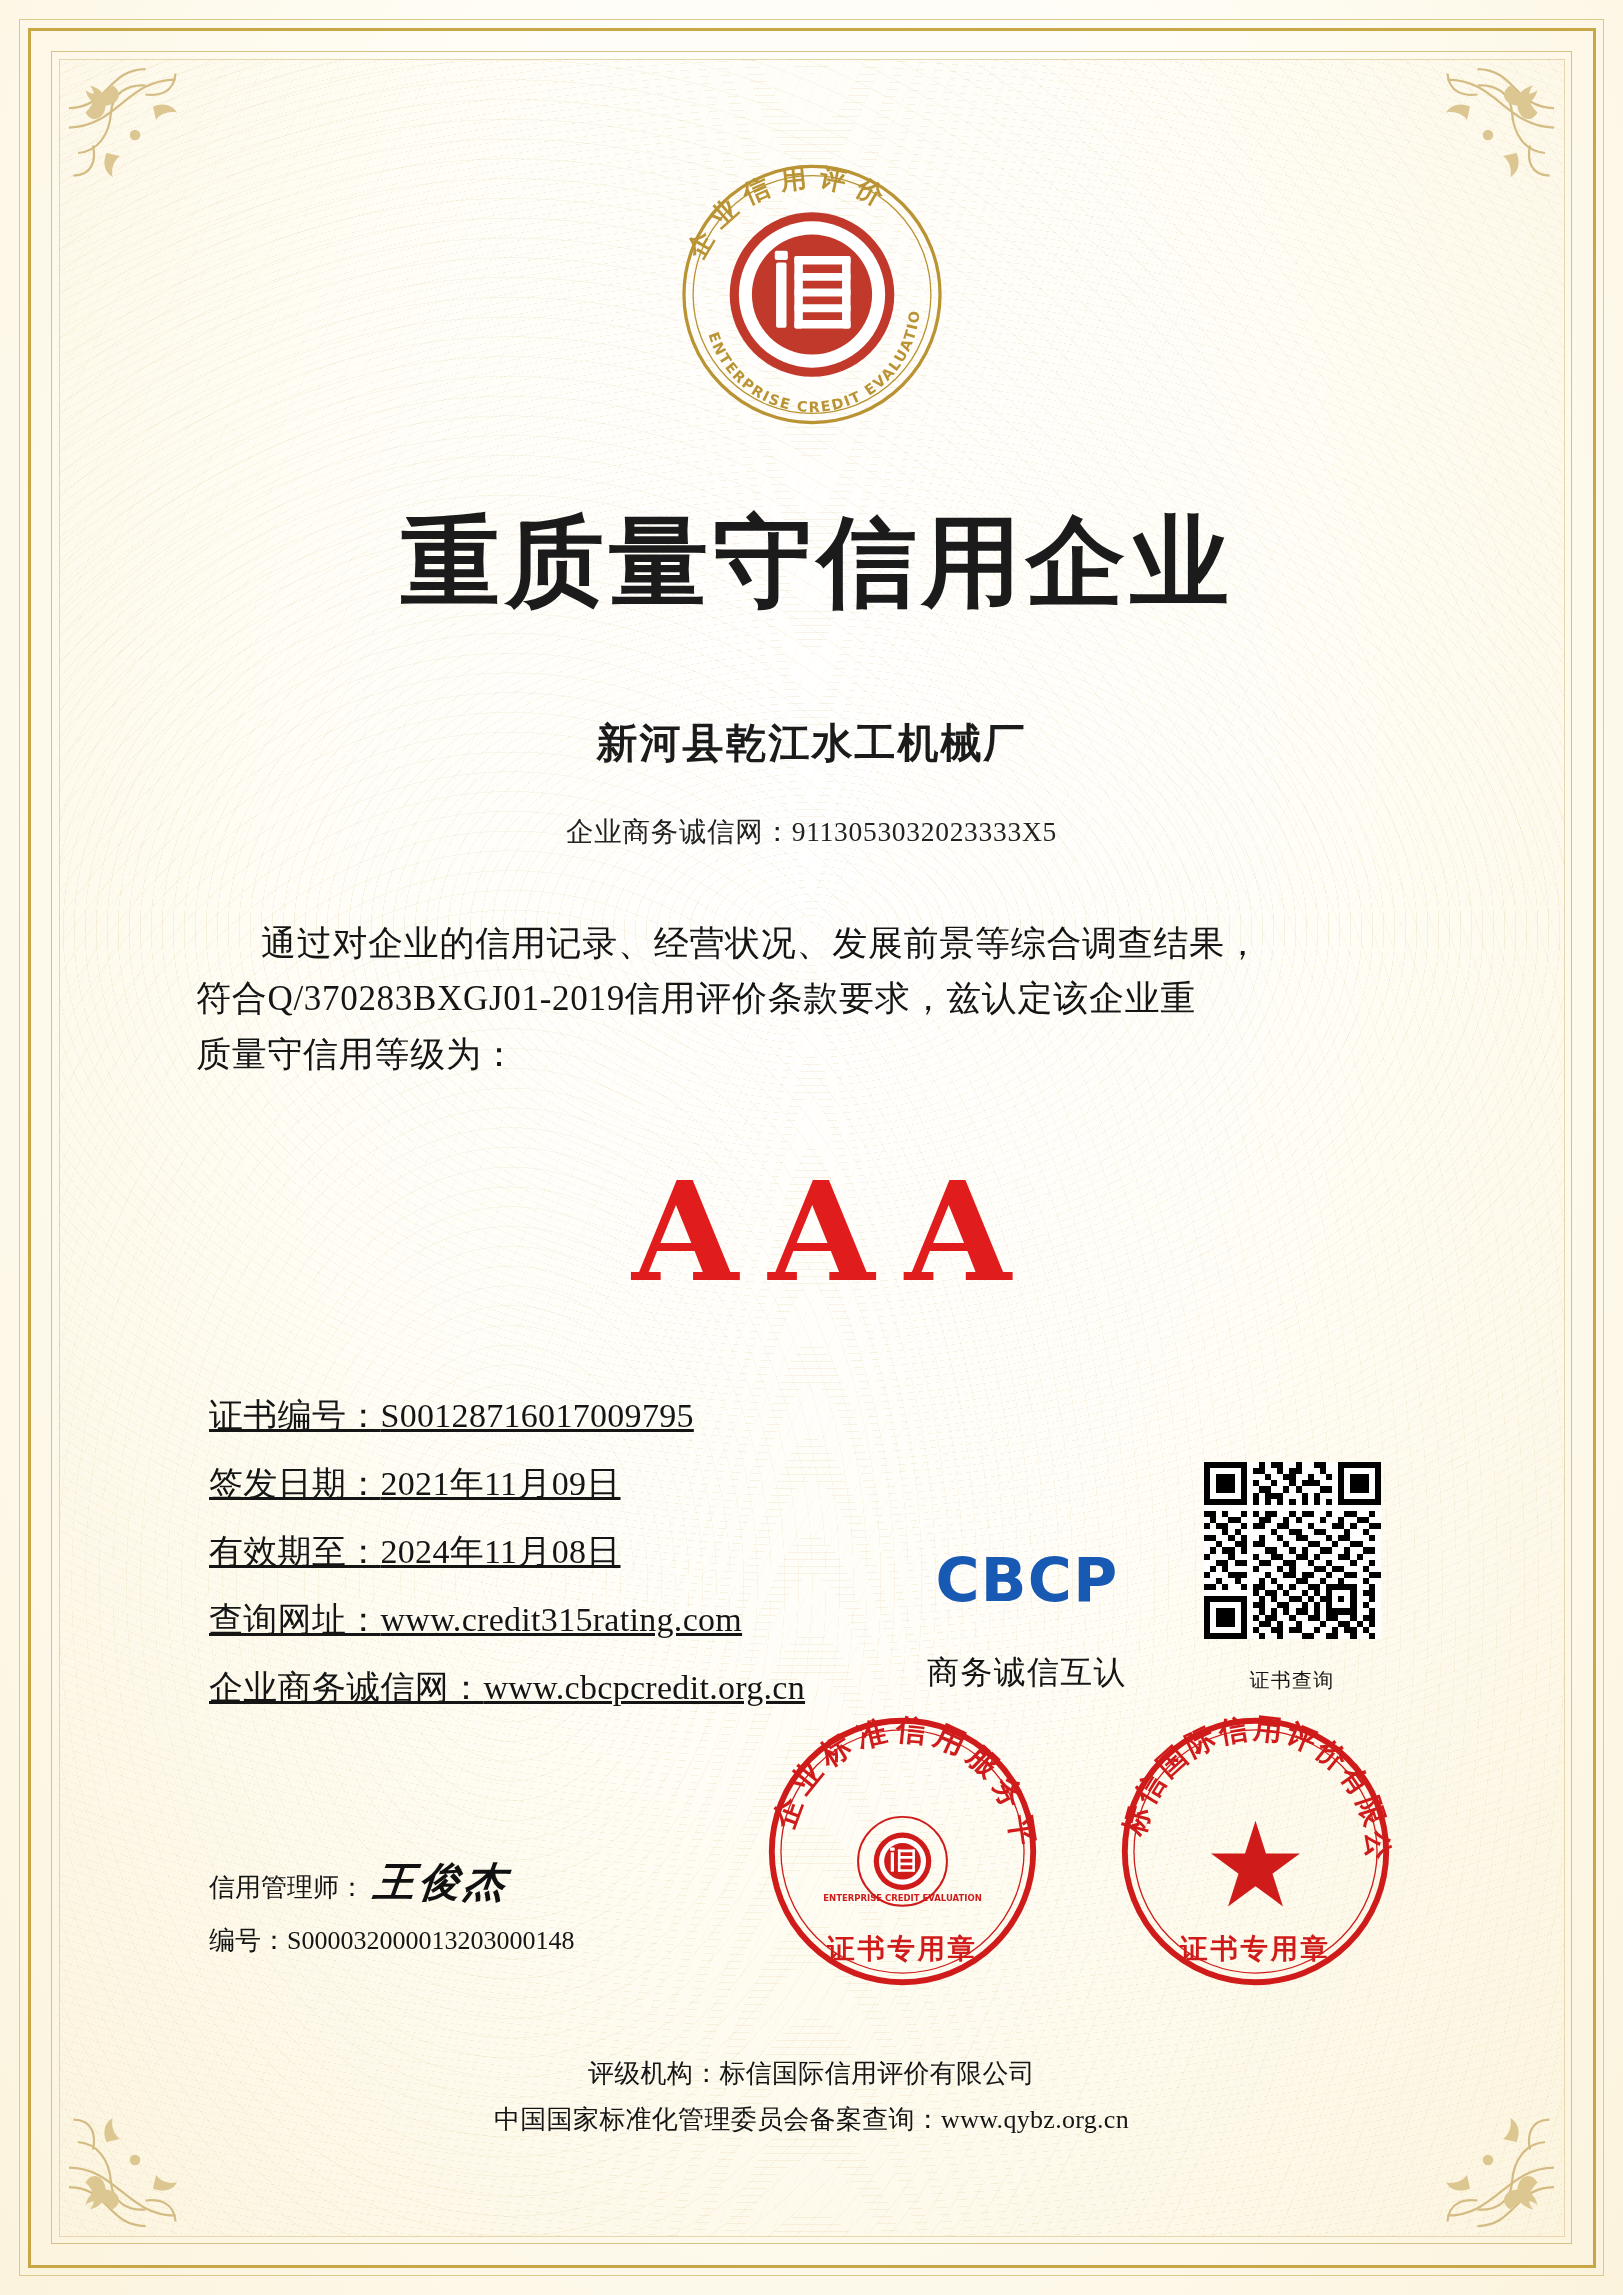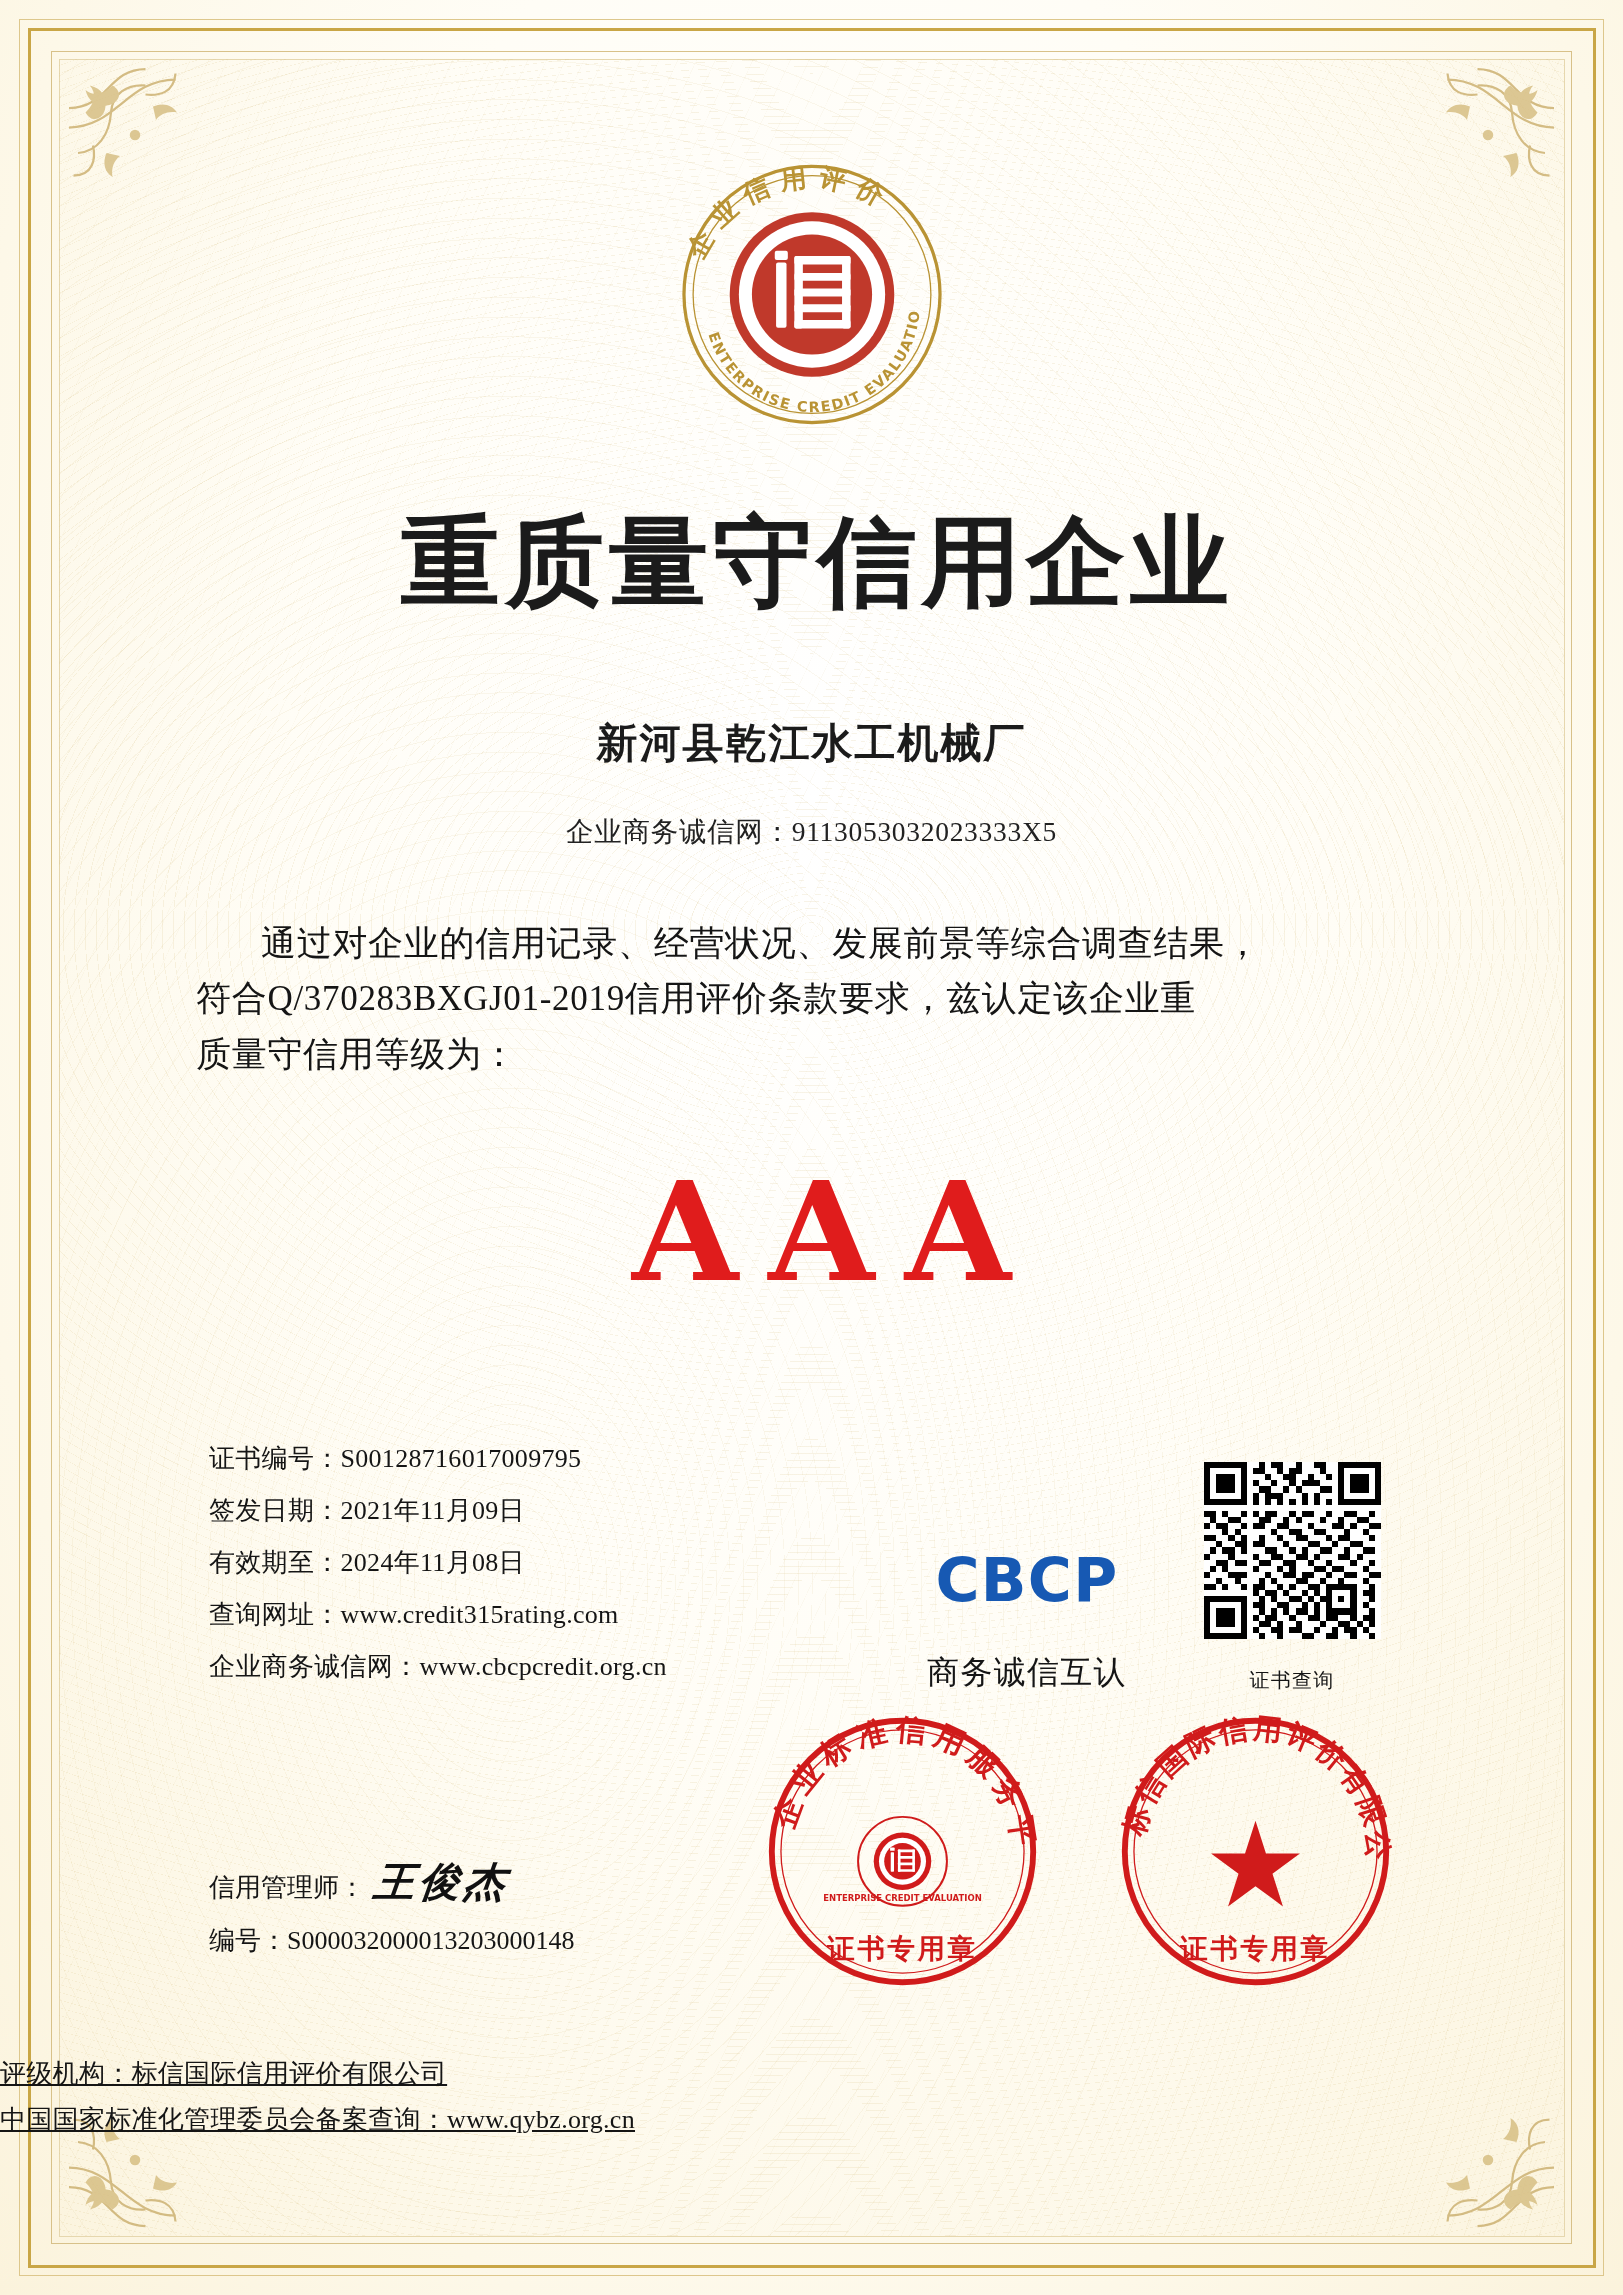--- a/index.html
+++ b/index.html
@@ -86,22 +86,22 @@
   .grade{
     position:absolute;left:0;right:0;top:1151px;text-align:center;
     font-family:"DejaVu Serif", serif;
     font-weight:bold;font-size:137px;color:#e01c1c;letter-spacing:30px;
     text-indent:30px;
     margin-left:20px;
   }
 
   
   .meta{
-    position:absolute;left:209px;top:1433px;
-    font-size:26px;line-height:2.0;color:#151515;letter-spacing:0.3px;
+    position:absolute;left:209px;top:1382px;
+    font-size:34px;line-height:2.0;color:#151515;letter-spacing:0.3px;text-decoration:underline;
   }
   .meta div{white-space:nowrap;}
 
   
   .cbcp{position:absolute;left:909px;top:1550px;text-align:center;width:236px;}
   .cbcp-logo{
     font-family:"DejaVu Sans", sans-serif;
     font-weight:bold;font-size:60px;color:#1759b3;letter-spacing:1.3px;line-height:1;
   }
   .cbcp-caption{margin-top:41px;font-size:32px;color:#151515;letter-spacing:1.3px;}
@@ -129,22 +129,22 @@
     letter-spacing:3.9px;margin-left:9.2px;
     transform:skewX(-6deg);display:inline-block;
   }
   .sig-no{
     position:absolute;left:209px;top:1923px;
     font-size:26px;color:#151515;white-space:nowrap;
   }
 
   
   .footer{
-    position:absolute;left:0;right:0;top:2051px;
-    font-size:26px;line-height:1.75;color:#151515;letter-spacing:0.3px;text-decoration:underline;
+    position:absolute;left:0;right:0;top:2051px;text-align:center;
+    font-size:26px;line-height:1.75;color:#151515;letter-spacing:0.3px;
   }
   .footer div{white-space:nowrap;}
 </style>
 </head>
 <body>
 
 <div class="page">
 
   <div class="frame-outer"></div>
   <div class="frame-inner"></div>

